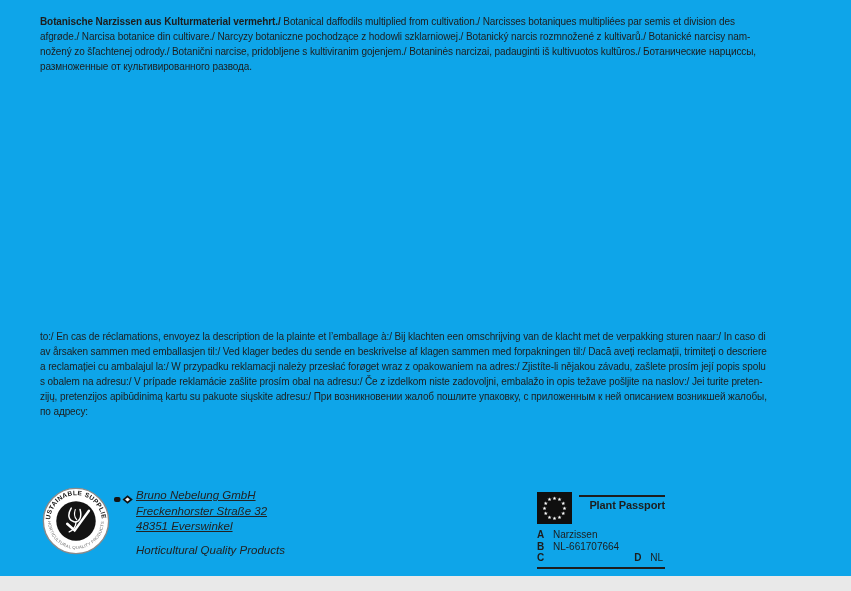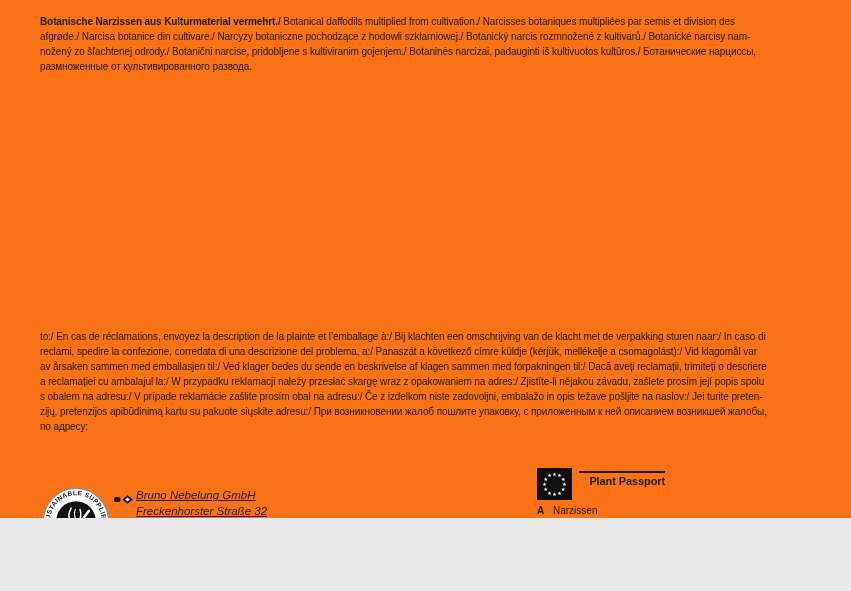--- a/index.html
+++ b/index.html
@@ -1,19 +1,19 @@
 <!DOCTYPE html>
 <html><head>
 <meta charset="utf-8">
 <style>
   html,body { margin:0; padding:0; background:#e9e9e9; }
   .label {
     position:relative;
-    width:851px; height:518px;
-    background:#f97316;
+    width:851px; height:576px;
+    background:#0ea5e9;
     font-family:"Liberation Sans", sans-serif;
     color:#1d1d1d;
     overflow:hidden;
     margin:0 auto;
   }
   .textblock {
     position:absolute;
     left:40px;
     font-size:10px;
     line-height:15px;
@@ -29,21 +29,21 @@
   .brand-icon { position:absolute; left:114px; top:491px; }
   .address {
     position:absolute; left:136px; top:488px;
     font-style:italic; font-size:11.5px; line-height:15.5px; color:#222;text-decoration:underline;
   }
   .tagline {
     position:absolute; left:136px; top:544px;
     font-style:italic; font-size:11.5px; color:#222;
   }
 
-  .passport { position:absolute; left:537px; top:468px; width:128px; font-size:10px; }
+  .passport { position:absolute; left:537px; top:492px; width:128px; font-size:10px; }
   .pp-top { display:flex; gap:7px; }
   .pp-flag { flex:0 0 auto; }
   .pp-head { flex:1; border-top:2px solid #1d1d1d; margin-top:3px; padding-top:2px;
              text-align:right; font-weight:bold; font-size:11px; letter-spacing:-0.1px; }
   .pp-rows { margin-top:3px; }
   .pp-row { display:flex; gap:7px; line-height:11.5px; }
   .pp-key { font-weight:bold; width:9px; flex:0 0 auto; }
   .pp-row-cd { display:flex; justify-content:space-between; line-height:11.5px; }
   .pp-cd-left { display:flex; gap:7px; }
   .pp-cd-right { display:flex; gap:7px; padding-right:2px; }
@@ -56,23 +56,22 @@
 
   <div class="textblock origin-block">
     <div class="ln"><b>Botanische Narzissen aus Kulturmaterial vermehrt./</b><span> Botanical daffodils multiplied from cultivation./ Narcisses botaniques multipliées par semis et division des</span></div>
     <div class="ln">afgrøde./ Narcisa botanice din cultivare./ Narcyzy botaniczne pochodzące z hodowli szklarniowej./ Botanický narcis rozmnožené z kultivarů./ Botanické narcisy nam-</div>
     <div class="ln">nožený zo šľachtenej odrody./ Botanični narcise, pridobljene s kultiviranim gojenjem./ Botaninės narcizai, padauginti iš kultivuotos kultūros./ Ботанические нарциссы,</div>
     <div class="ln">размноженные от культивированного развода.</div>
   </div>
 
   <div class="textblock complaints-block">
     <div class="ln">to:/ En cas de réclamations, envoyez la description de la plainte et l’emballage à:/ Bij klachten een omschrijving van de klacht met de verpakking sturen naar:/ In caso di</div>
-    <div class="ln">reclami, spedire la confezione, corredata di una descrizione del problema, a:/ Panaszát a következő címre küldje (kérjük, mellékelje a csomagolást):/ Vid klagomål var</div>
     <div class="ln">av årsaken sammen med emballasjen til:/ Ved klager bedes du sende en beskrivelse af klagen sammen med forpakningen til:/ Dacă aveți reclamații, trimiteți o descriere</div>
-    <div class="ln">a reclamației cu ambalajul la:/ W przypadku reklamacji należy przesłać skargę wraz z opakowaniem na adres:/ Zjistíte-li nějakou závadu, zašlete prosím její popis spolu</div>
+    <div class="ln">a reclamației cu ambalajul la:/ W przypadku reklamacji należy przesłać forøget wraz z opakowaniem na adres:/ Zjistíte-li nějakou závadu, zašlete prosím její popis spolu</div>
     <div class="ln">s obalem na adresu:/ V prípade reklamácie zašlite prosím obal na adresu:/ Če z izdelkom niste zadovoljni, embalažo in opis težave pošljite na naslov:/ Jei turite preten-</div>
     <div class="ln">zijų, pretenzijos apibūdinimą kartu su pakuote siųskite adresu:/ При возникновении жалоб пошлите упаковку, с приложенным к ней описанием возникшей жалобы,</div>
     <div class="ln">по адресу:</div>
   </div>
 
   <div class="seal">
     <svg width="68" height="68" viewBox="0 0 100 100" aria-hidden="true">
       <defs>
         <path id="arcTop" d="M 12 50 A 38 38 0 1 1 88 50" fill="none"></path>
         <path id="arcBot" d="M 9 50 A 41 41 0 0 0 91 50" fill="none"></path>

